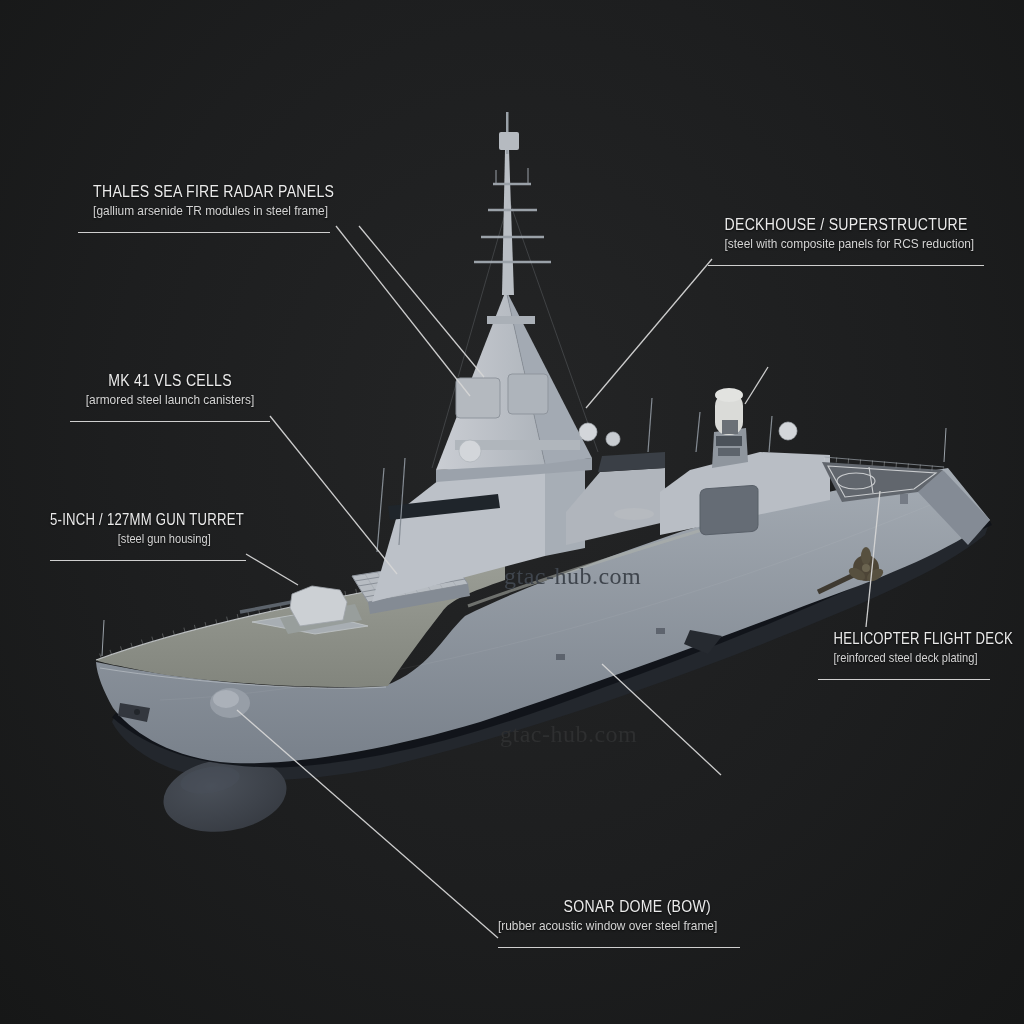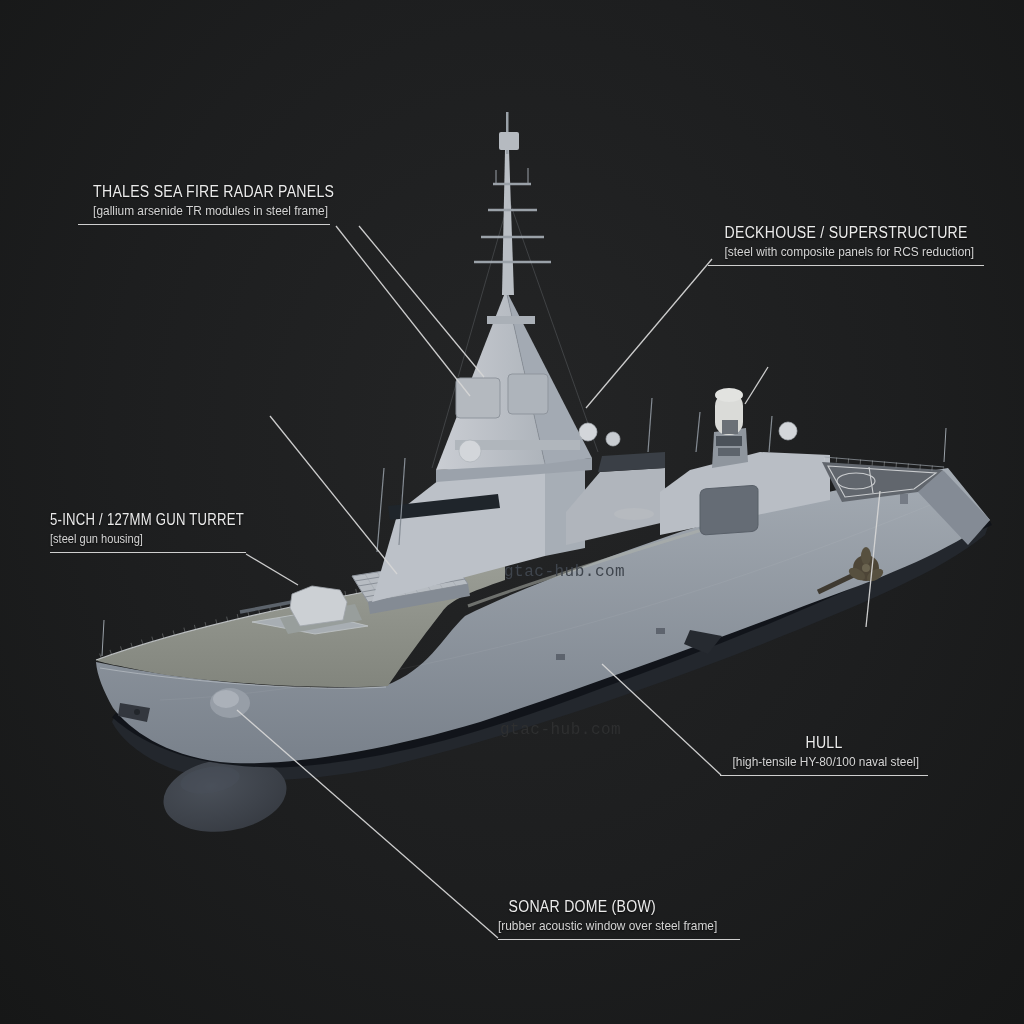--- a/index.html
+++ b/index.html
@@ -3,35 +3,35 @@
 <meta charset="utf-8">
 <style>
   html,body{margin:0;padding:0;background:#161717;}
   .canvas{
     position:relative;width:1024px;height:1024px;overflow:hidden;
     background:radial-gradient(ellipse at 50% 42%, #242526 0%, #1d1e1f 55%, #161717 100%);
     font-family:"Liberation Sans", sans-serif;
   }
   .ship-svg{position:absolute;left:0;top:0;width:1024px;height:1024px;}
   .callout{
-    position:absolute;border-bottom:1.5px solid #cfcfcf;padding-bottom:5px;
+    position:absolute;border-bottom:1.5px solid #cfcfcf;padding-bottom:13px;
     color:#ebebeb;text-shadow:0 1px 2px rgba(0,0,0,.7);
   }
   .callout .co-text{transform:scaleX(0.88);transform-origin:50% 100%;}
   .callout.left .co-text{transform-origin:0 100%;}
   .callout.tight .co-text{transform:scaleX(0.82);}
   .callout.left.tight .co-text{transform:scaleX(0.82);transform-origin:0 100%;}
   .co-title{font-size:16px;line-height:18px;letter-spacing:.3px;white-space:nowrap;}
   .co-sub{font-size:13.5px;line-height:16px;padding-top:2px;color:#d4d4d4;white-space:nowrap;}
   .center{text-align:center}
-  .left{text-align:left}
+  .left{text-align:right}
   .indent-title .co-title{padding-left:12px;}
   .watermark{
-    position:absolute;font-size:16px;letter-spacing:.5px;white-space:nowrap;
-    font-family:Liberation Mono, monospace;
+    position:absolute;font-size:24px;letter-spacing:.5px;white-space:nowrap;
+    font-family:Liberation Serif, serif;
   }
   .wm-hull{left:504px;top:563px;color:#3f454d;}
   .wm-bg{left:500px;top:721px;color:#2e2f30;}
 </style>
 </head>
 <body>
 
 <div class="canvas">
 
   <svg class="ship-svg" viewBox="0 0 1024 1024" aria-hidden="true">
@@ -219,43 +219,49 @@
     </g>
   </svg>
 
   <div class="callout center" style="left:78px;top:183px;width:252px">
     <div class="co-text">
       <div class="co-title">THALES SEA FIRE RADAR PANELS</div>
       <div class="co-sub">[gallium arsenide TR modules in steel frame]</div>
     </div>
   </div>
 
-  <div class="callout center" style="left:708px;top:224px;width:276px">
+  <div class="callout center" style="left:708px;top:216px;width:276px">
     <div class="co-text">
       <div class="co-title">DECKHOUSE / SUPERSTRUCTURE</div>
       <div class="co-sub">[steel with composite panels for RCS reduction]</div>
     </div>
   </div>
 
 
+  <div class="callout center" style="left:70px;top:372px;width:200px">
+    <div class="co-text">
+      <div class="co-title">MK 41 VLS CELLS</div>
+      <div class="co-sub">[armored steel launch canisters]</div>
+    </div>
+  </div>
 
   <div class="callout left tight" style="left:50px;top:511px;width:196px">
     <div class="co-text">
       <div class="co-title">5-INCH / 127MM GUN TURRET</div>
       <div class="co-sub">[steel gun housing]</div>
     </div>
   </div>
 
-
-  <div class="callout center" style="left:720px;top:734px;width:208px">
-    <div class="co-text">
-      <div class="co-title">HULL</div>
-      <div class="co-sub">[high-tensile HY-80/100 naval steel]</div>
-    </div>
-  </div>
+  <div class="callout center tight" style="left:818px;top:630px;width:172px">
+    <div class="co-text">
+      <div class="co-title">HELICOPTER FLIGHT DECK</div>
+      <div class="co-sub">[reinforced steel deck plating]</div>
+    </div>
+  </div>
+
 
   <div class="callout left indent-title" style="left:498px;top:898px;width:242px">
     <div class="co-text">
       <div class="co-title">SONAR DOME (BOW)</div>
       <div class="co-sub">[rubber acoustic window over steel frame]</div>
     </div>
   </div>
 
   <div class="watermark wm-hull">gtac-hub.com</div>
   <div class="watermark wm-bg">gtac-hub.com</div>

